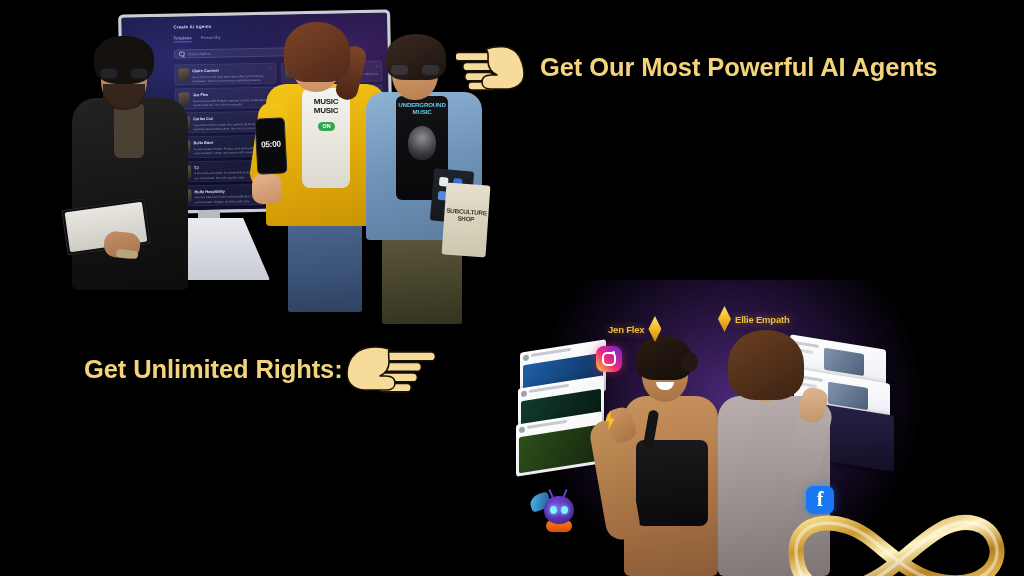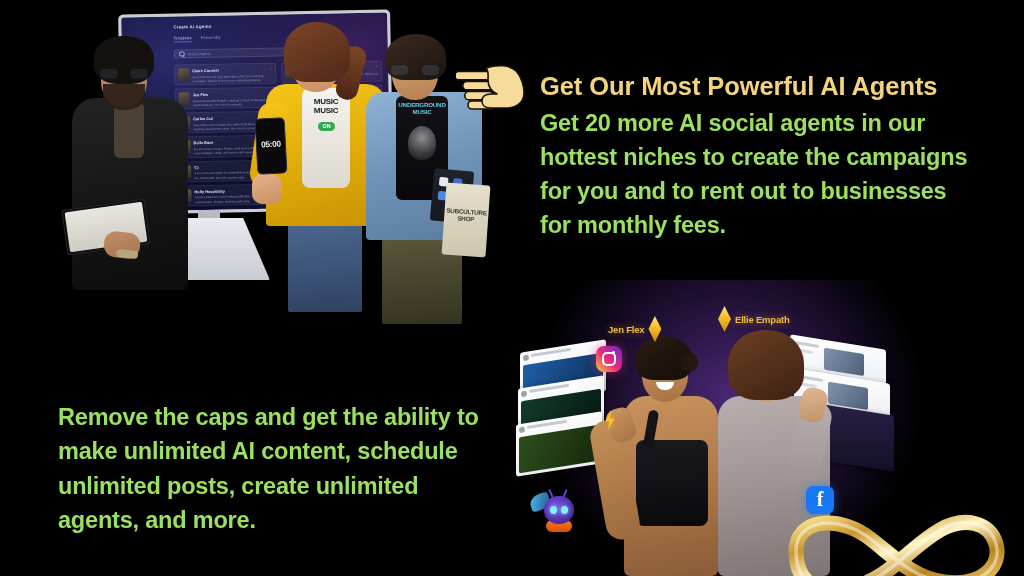--- a/index.html
+++ b/index.html
@@ -19,21 +19,21 @@
     width: 1024px;
     height: 576px;
     background: #000000;
     overflow: hidden;
   }
 
   
   .tr-head-row {
     position: absolute;
     left: 456px;
-    top: 62px;
+    top: 43px;
     display: flex;
     align-items: center;
     gap: 0px;
   }
   .hand-icon {
     display: block;
     flex: none;
   }
   .head-gold {
     font-size: 25.5px;
@@ -685,23 +685,33 @@
       <g fill="#F7DB9B" stroke="#1a1206" stroke-width="1.6" stroke-linejoin="round">
         <path d="M3 9.5 h30 a4.2 4.2 0 0 1 0 8.4 H3 a4.2 4.2 0 0 1 0 -8.4 z"></path>
         <path d="M11 19.5 h22 a4.2 4.2 0 0 1 0 8.4 H11 a4.2 4.2 0 0 1 0 -8.4 z"></path>
         <path d="M13 29.5 h20 a4.2 4.2 0 0 1 0 8.4 H13 a4.2 4.2 0 0 1 0 -8.4 z"></path>
         <path d="M16 39 h19 a4 4 0 0 1 0 8 H16 a4 4 0 0 1 0 -8 z"></path>
         <path d="M30 6 C42 2 54 3 60 9 c6 6 8 16 8 22 c0 9 -7 15 -18 15 H34 c-5 0 -8 -3 -8 -7 c0 -5 4 -7 9 -7 h6 c-6 -3 -9 -8 -9 -14 c0 -5 1 -9 -2 -12 z"></path>
       </g>
     </svg>
     <span class="head-gold">Get Our Most Powerful AI Agents</span>
   </div>
-  <div class="tr-body">Get 20 more AI social agents in our hottest niches to create the campaigns for you and to rent out to businesses for monthly fees.</div>
-
-  <div class="bl-body">Remove the caps and get the ability to make unlimited AI content, schedule unlimited posts, create unlimited agents, and more.</div>
+
+  <div class="bl-head-row">
+    <span class="head-gold">Get Unlimited Rights:</span>
+    <svg class="hand-icon" width="96" height="52" viewBox="0 0 96 52">
+      <g fill="#F7DB9B" stroke="#1a1206" stroke-width="1.6" stroke-linejoin="round">
+        <path d="M40 8 h48 a4.4 4.4 0 0 1 0 8.8 H40 a4.4 4.4 0 0 1 0 -8.8 z"></path>
+        <path d="M40 18.5 h34 a4.4 4.4 0 0 1 0 8.8 H40 a4.4 4.4 0 0 1 0 -8.8 z"></path>
+        <path d="M40 29 h30 a4.4 4.4 0 0 1 0 8.8 H40 a4.4 4.4 0 0 1 0 -8.8 z"></path>
+        <path d="M40 39.5 h24 a4.2 4.2 0 0 1 0 8.4 H40 a4.2 4.2 0 0 1 0 -8.4 z"></path>
+        <path d="M46 5 C34 1 20 3 13 9 C6 15 4 24 4 30 c0 9 7 16 18 16 h22 c5 0 8 -3 8 -7 c0 -5 -4 -7 -9 -7 h-6 c6 -3 9 -8 9 -14 c0 -5 -1 -10 0 -13 z"></path>
+      </g>
+    </svg>
+  </div>
 
   <div class="photo-br">
     <div class="br-glow"></div>
 
     <div class="cardstack">
       <div class="pcard pc1">
           <span class="av"></span>
           <span class="bar" style="left:11px;"></span>
           <span class="img"></span>
         </div>

